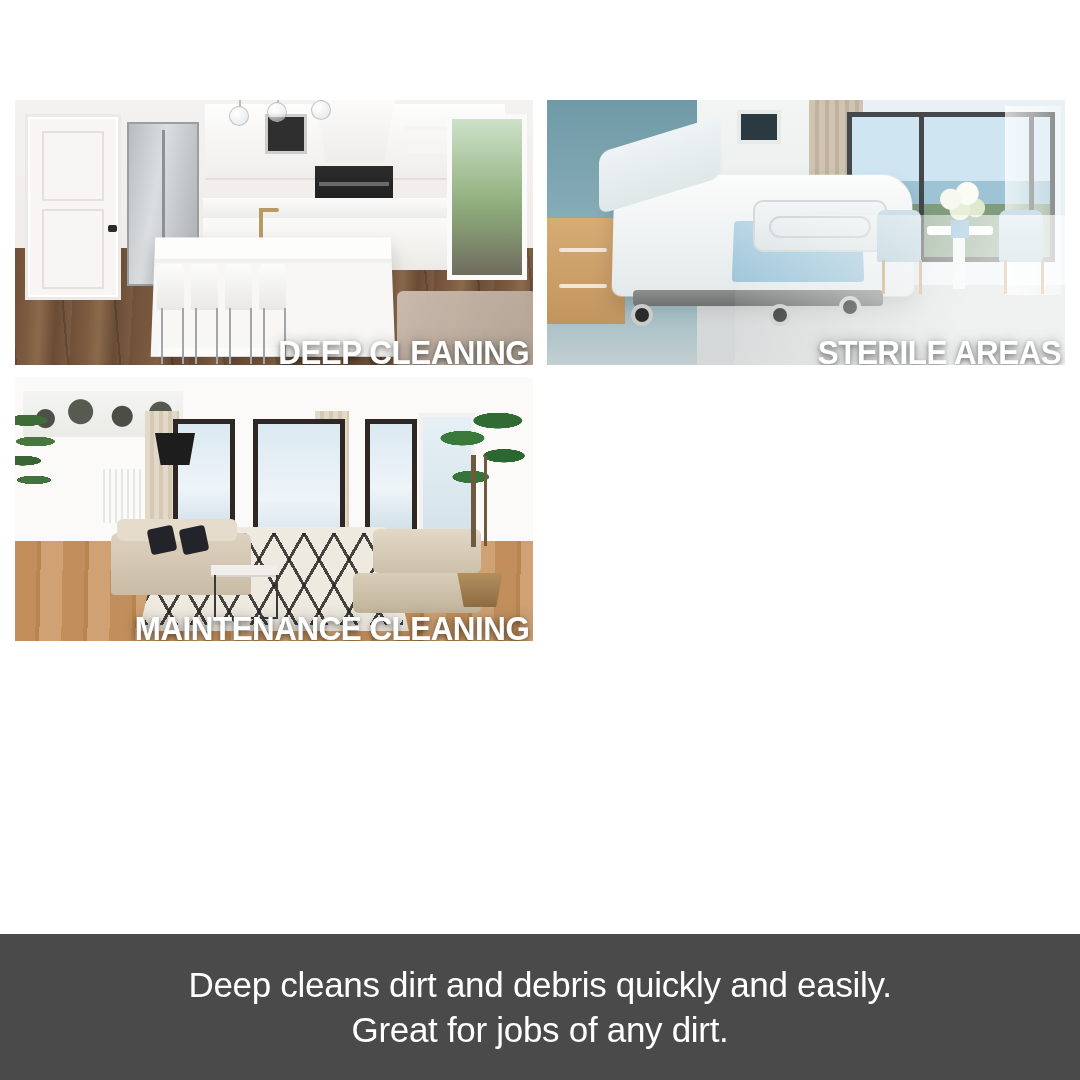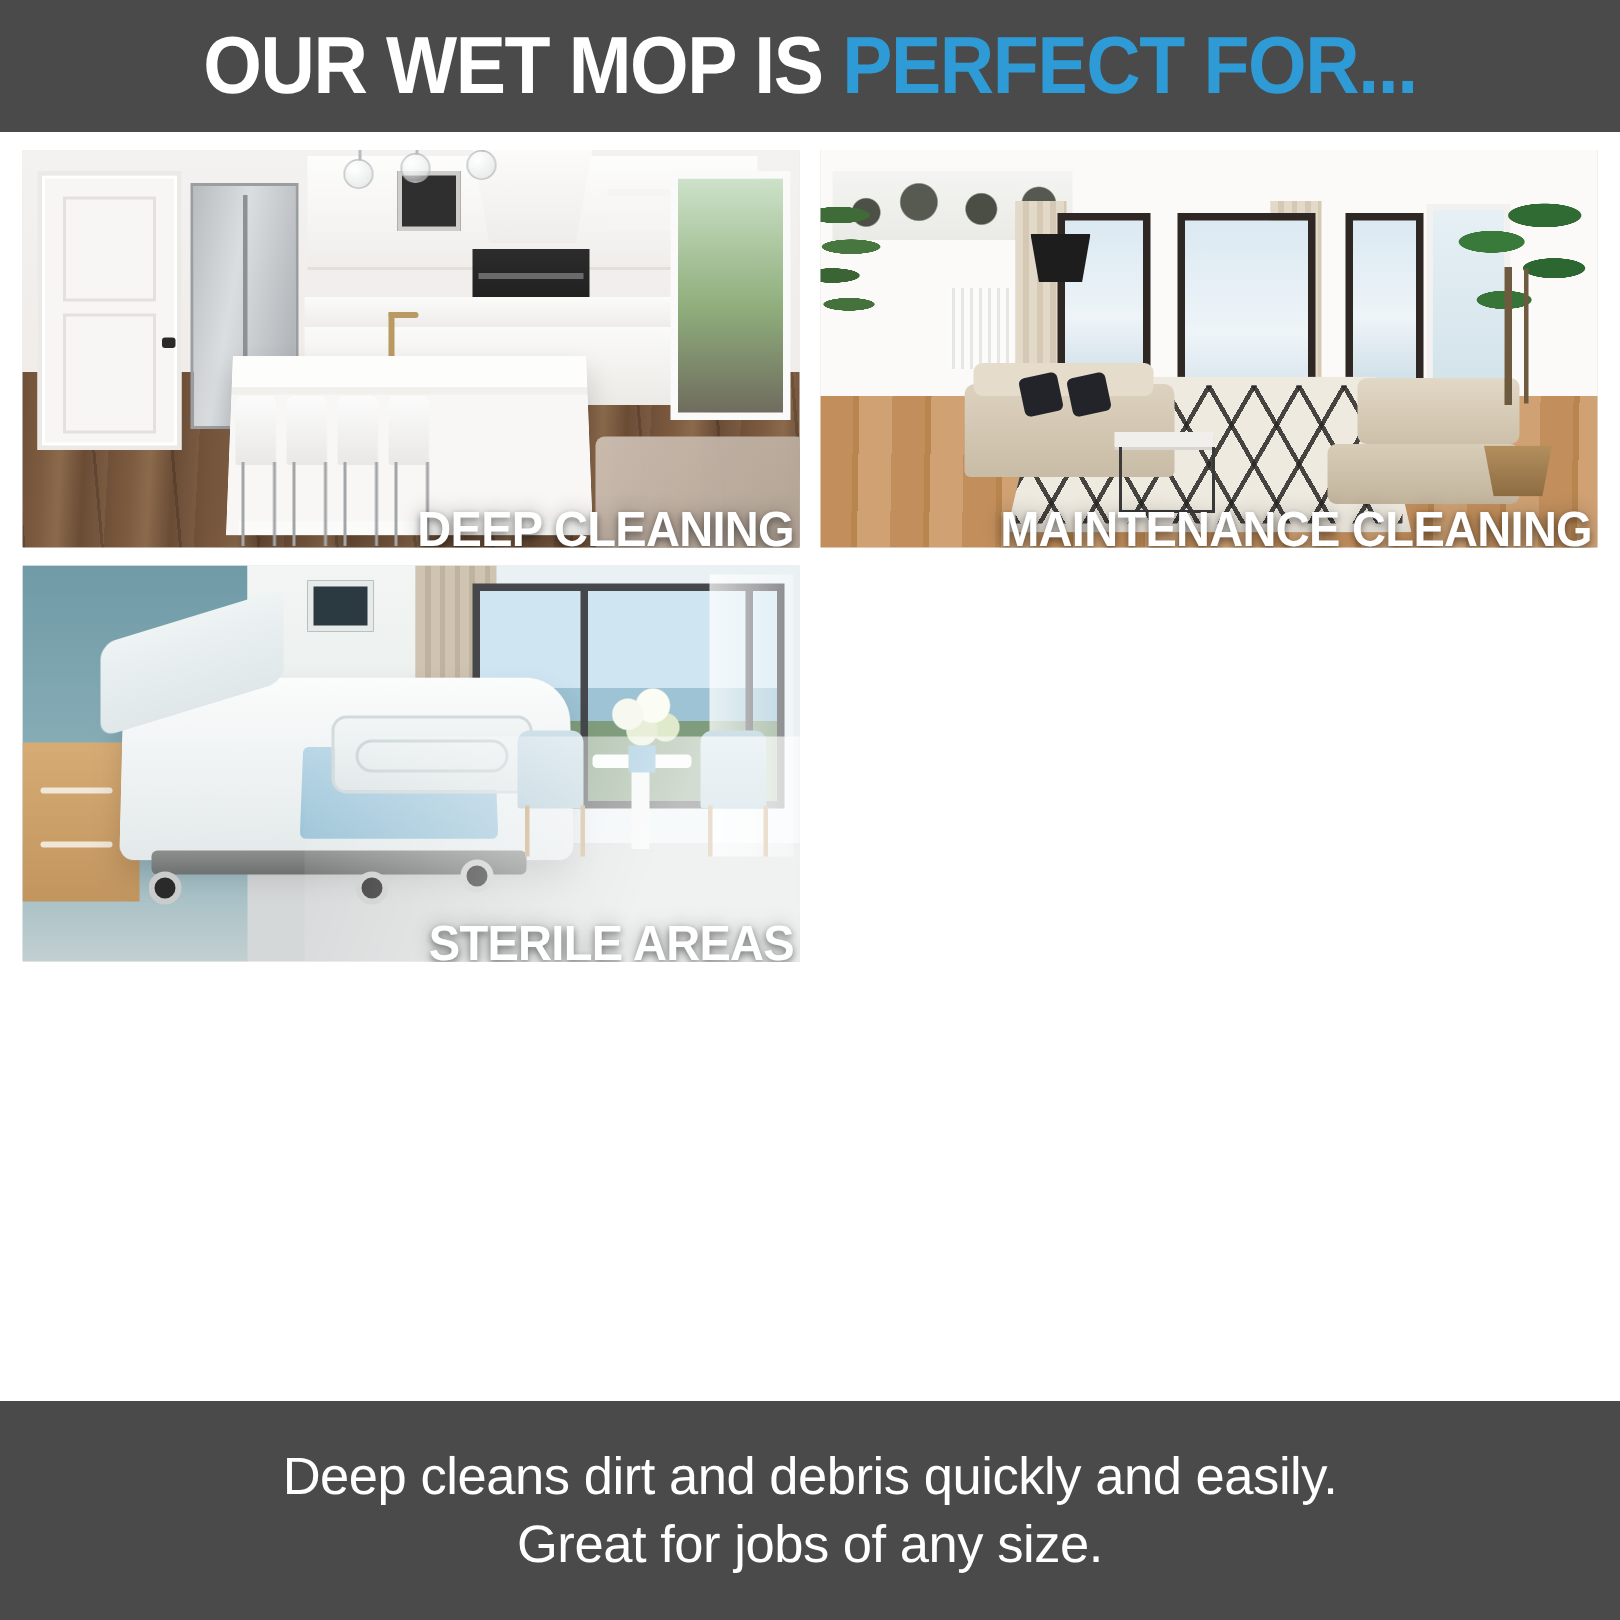--- a/index.html
+++ b/index.html
@@ -520,25 +520,20 @@
     border:3px solid rgba(255,255,255,.9);
     border-radius:50%;
     transform:rotate(18deg);
   }
 </style>
 </head>
 <body>
 
 <div class="page">
 
-  <div class="header-bar">
-    <div class="header-title">
-      <span class="w">OUR WET MOP IS </span><span class="b">PERFECT FOR...</span>
-    </div>
-  </div>
 
   <div class="grid">
 
     <div class="cell">
       <div class="scene kitchen">
         <div class="k-floor"></div>
         <div class="k-upper"></div>
         <div class="k-hood"></div>
         <div class="k-shelf"></div>
         <div class="k-range"></div>
@@ -559,46 +554,20 @@
         </div>
         <span class="k-pend" style="left:214px; top:6px"></span>
         <span class="k-pend" style="left:252px; top:2px"></span>
         <span class="k-pend" style="left:296px; top:0px"></span>
         <div class="k-rug"></div>
       </div>
       <div class="caption">DEEP CLEANING</div>
     </div>
 
     <div class="cell">
-      <div class="scene living">
-        <div class="l-floor"></div>
-        <div class="l-wallart"></div>
-        <div class="l-plantL"></div>
-        <div class="l-curtain l"></div>
-        <div class="l-curtain r"></div>
-        <div class="l-win a"></div>
-        <div class="l-win b"></div>
-        <div class="l-win c"></div>
-        <div class="l-door"></div>
-        <div class="l-rad"></div>
-        <div class="l-lamp"></div>
-        <div class="l-rug"></div>
-        <div class="l-sofa"></div>
-        <span class="l-cush a"></span>
-        <span class="l-cush b"></span>
-        <div class="l-sofa2"></div>
-        <div class="l-ottoman"></div>
-        <div class="l-table"></div>
-        <div class="l-palm"></div>
-        <div class="l-pot"></div>
-      </div>
-      <div class="caption">MAINTENANCE CLEANING</div>
-    </div>
-
-    <div class="cell">
       <div class="scene hospital">
         <div class="h-wall"></div>
         <div class="h-panelwall"></div>
         <div class="h-curtain"></div>
         <div class="h-win"></div>
         <div class="h-sheer"></div>
         <div class="h-mon"></div>
         <div class="h-cab"></div>
         <div class="h-bed"></div>
         <div class="h-bedhead"></div>
@@ -611,23 +580,49 @@
         <div class="h-chair a"></div>
         <div class="h-chair b"></div>
         <div class="h-tbl"></div>
         <div class="h-flowers"></div>
         <div class="h-vase"></div>
         <div class="h-light"></div>
       </div>
       <div class="caption">STERILE AREAS</div>
     </div>
 
+    <div class="cell">
+      <div class="scene living">
+        <div class="l-floor"></div>
+        <div class="l-wallart"></div>
+        <div class="l-plantL"></div>
+        <div class="l-curtain l"></div>
+        <div class="l-curtain r"></div>
+        <div class="l-win a"></div>
+        <div class="l-win b"></div>
+        <div class="l-win c"></div>
+        <div class="l-door"></div>
+        <div class="l-rad"></div>
+        <div class="l-lamp"></div>
+        <div class="l-rug"></div>
+        <div class="l-sofa"></div>
+        <span class="l-cush a"></span>
+        <span class="l-cush b"></span>
+        <div class="l-sofa2"></div>
+        <div class="l-ottoman"></div>
+        <div class="l-table"></div>
+        <div class="l-palm"></div>
+        <div class="l-pot"></div>
+      </div>
+      <div class="caption">MAINTENANCE CLEANING</div>
+    </div>
+
 
 
 
   </div>
 
   <div class="footer-bar">
     <div class="footer-line">Deep cleans dirt and debris quickly and easily.</div>
-    <div class="footer-line">Great for jobs of any size.</div>
+    <div class="footer-line">Great for jobs of any dirt.</div>
   </div>
 
 </div>
 
 </body></html>

